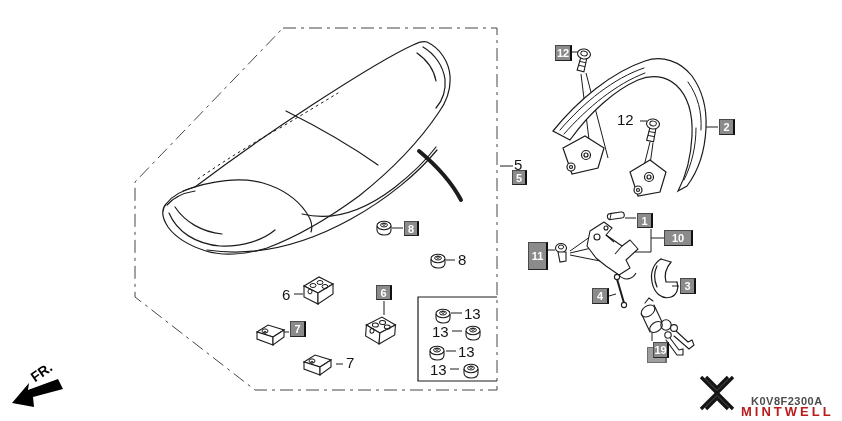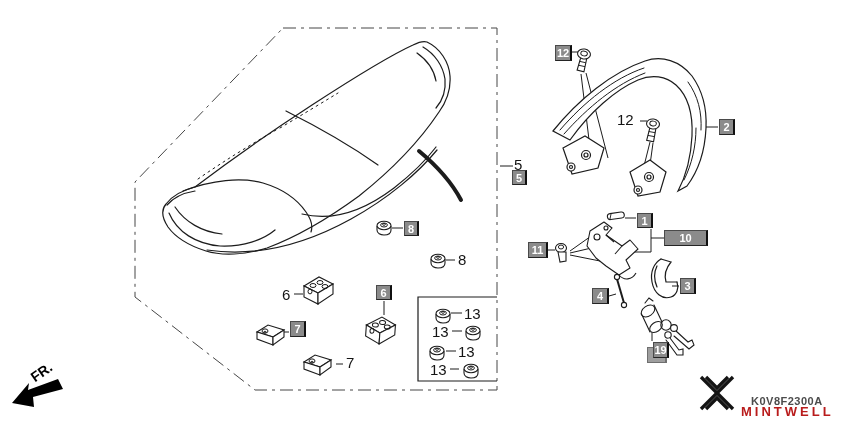--- a/index.html
+++ b/index.html
@@ -231,22 +231,22 @@
   </g>
 </svg>
 
 <div class="badge" style="left:555px;top:45px;width:17px;height:16px">12</div>
 <div class="badge" style="left:719px;top:119px;width:16px;height:16px">2</div>
 <div class="badge" style="left:512px;top:170px;width:15px;height:15px">5</div>
 <div class="badge" style="left:404px;top:221px;width:15px;height:15px">8</div>
 <div class="badge" style="left:376px;top:285px;width:16px;height:15px">6</div>
 <div class="badge" style="left:290px;top:321px;width:16px;height:16px">7</div>
 <div class="badge" style="left:637px;top:213px;width:16px;height:15px">1</div>
-<div class="badge" style="left:664px;top:230px;width:44px;height:16px">10</div>
-<div class="badge" style="left:528px;top:242px;width:20px;height:16px">11</div>
+<div class="badge" style="left:664px;top:230px;width:29px;height:16px">10</div>
+<div class="badge" style="left:528px;top:242px;width:20px;height:28px">11</div>
 <div class="badge" style="left:592px;top:288px;width:17px;height:16px">4</div>
 <div class="badge" style="left:680px;top:278px;width:16px;height:16px">3</div>
 <div class="badge back" style="left:647px;top:347px;width:20px;height:16px"></div>
 <div class="badge" style="left:653px;top:342px;width:16px;height:16px">19</div>
 
 <div class="plain" style="left:617px;top:111px">12</div>
 <div class="plain" style="left:514px;top:156px">5</div>
 <div class="plain" style="left:458px;top:251px">8</div>
 <div class="plain" style="left:282px;top:286px">6</div>
 <div class="plain" style="left:346px;top:354px">7</div>

